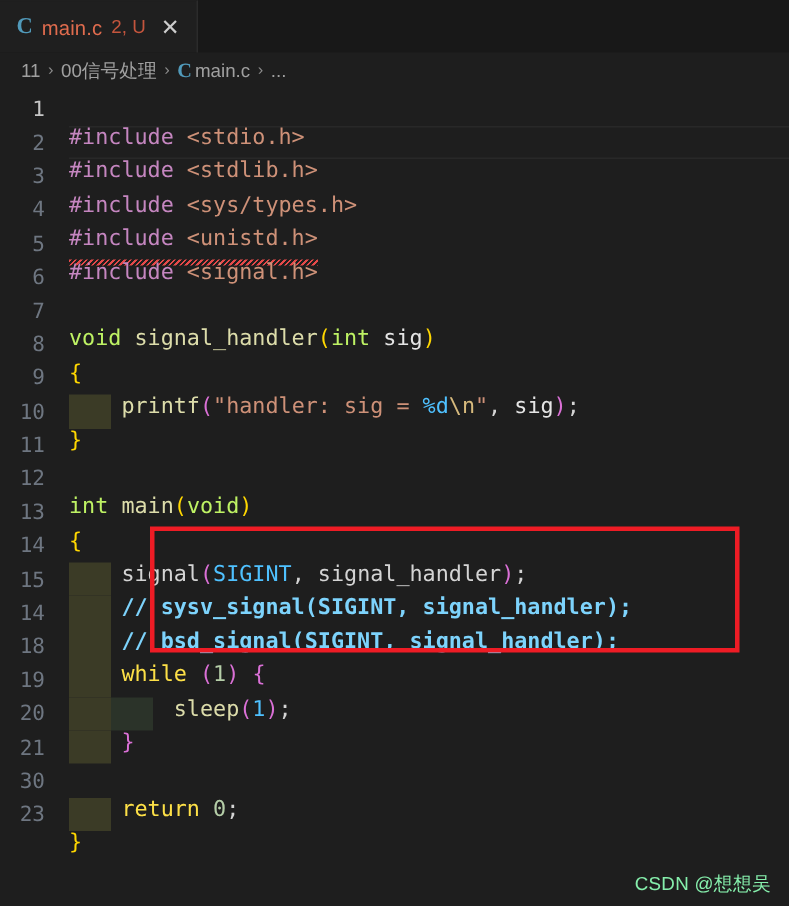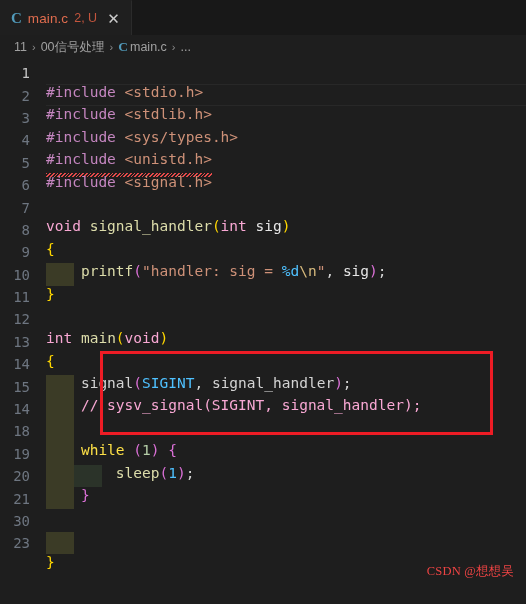--- a/index.html
+++ b/index.html
@@ -168,27 +168,27 @@
     background: #3b3b26;
     z-index: 1;
   }
   .indent-block.dim {
     background: #2b3329;
   }
 
   
   .t-pre    { color: #c586c0; }
   .t-str    { color: #ce9178; }
-  .t-kw     { color: #f9a8d4; }
+  .t-kw     { color: #bef264; }
   .t-fn     { color: #dcdcaa; }
   .t-brace  { color: #ffd700; }
   .t-paren  { color: #da70d6; }
   .t-var    { color: #e5e5e5; }
   .t-num    { color: #b5cea8; }
-  .t-com    { color: #f9a8d4; }
+  .t-com    { color: #7dd3fc; font-weight: bold; }
   .t-const  { color: #4fc1ff; }
   .t-plain  { color: #d4d4d4; }
   .t-ctrl   { color: #fde047; }
   .t-esc    { color: #d7ba7d; }
 
   
   .squiggle {
     position: relative;
   }
   .squiggle::after {
@@ -215,24 +215,24 @@
     border: 3px solid #ee1c25;
     box-sizing: border-box;
     z-index: 20;
     pointer-events: none;
   }
 
   
   .watermark {
     position: absolute;
     right: 12px;
-    bottom: 24px;
-    font-family: Liberation Serif, serif;
+    bottom: 6px;
+    font-family: Liberation Sans, sans-serif;
     font-size: 12.5px;
-    color: #ef4444;
+    color: #86efac;
     z-index: 30;
     user-select: none;
     letter-spacing: 0.2px;
   }
 </style>
 </head>
 <body>
 
 <div id="app">
 
@@ -267,26 +267,26 @@
       <div class="code-line"><div class="lineno">6</div><div class="content-wrap"><span class="code-text"></span></div></div>
       <div class="code-line"><div class="lineno">7</div><div class="content-wrap"><span class="code-text"><span class="t-kw">void</span><span class="t-plain"> </span><span class="t-fn">signal_handler</span><span class="t-brace">(</span><span class="t-kw">int</span><span class="t-plain"> </span><span class="t-var">sig</span><span class="t-brace">)</span></span></div></div>
       <div class="code-line"><div class="lineno">8</div><div class="content-wrap"><span class="code-text"><span class="t-brace">{</span></span></div></div>
       <div class="code-line"><div class="lineno">9</div><div class="content-wrap"><div class="indent-block" style="left: 0px; width: 28px;"></div><span class="code-text"><span class="t-plain">    </span><span class="t-fn">printf</span><span class="t-paren">(</span><span class="t-str">"handler: sig = </span><span class="t-const">%d</span><span class="t-esc">\n</span><span class="t-str">"</span><span class="t-plain">, </span><span class="t-var">sig</span><span class="t-paren">)</span><span class="t-plain">;</span></span></div></div>
       <div class="code-line"><div class="lineno">10</div><div class="content-wrap"><span class="code-text"><span class="t-brace">}</span></span></div></div>
       <div class="code-line"><div class="lineno">11</div><div class="content-wrap"><span class="code-text"></span></div></div>
       <div class="code-line"><div class="lineno">12</div><div class="content-wrap"><span class="code-text"><span class="t-kw">int</span><span class="t-plain"> </span><span class="t-fn">main</span><span class="t-brace">(</span><span class="t-kw">void</span><span class="t-brace">)</span></span></div></div>
       <div class="code-line"><div class="lineno">13</div><div class="content-wrap"><span class="code-text"><span class="t-brace">{</span></span></div></div>
       <div class="code-line"><div class="lineno">14</div><div class="content-wrap"><div class="indent-block" style="left: 0px; width: 28px;"></div><span class="code-text"><span class="t-plain">    </span><span class="t-plain">signal</span><span class="t-paren">(</span><span class="t-const">SIGINT</span><span class="t-plain">, </span><span class="t-plain">signal_handler</span><span class="t-paren">)</span><span class="t-plain">;</span></span></div></div>
       <div class="code-line"><div class="lineno">15</div><div class="content-wrap"><div class="indent-block" style="left: 0px; width: 28px;"></div><span class="code-text"><span class="t-plain">    </span><span class="t-com">// sysv_signal(SIGINT, signal_handler);</span></span></div></div>
-      <div class="code-line"><div class="lineno">14</div><div class="content-wrap"><div class="indent-block" style="left: 0px; width: 28px;"></div></div></div>
+      <div class="code-line"><div class="lineno">14</div><div class="content-wrap"><div class="indent-block" style="left: 0px; width: 28px;"></div><span class="code-text"><span class="t-plain">    </span><span class="t-com">// bsd_signal(SIGINT, signal_handler);</span></span></div></div>
       <div class="code-line"><div class="lineno">18</div><div class="content-wrap"><div class="indent-block" style="left: 0px; width: 28px;"></div><span class="code-text"><span class="t-plain">    </span><span class="t-ctrl">while</span><span class="t-plain"> </span><span class="t-paren">(</span><span class="t-num">1</span><span class="t-paren">)</span><span class="t-plain"> </span><span class="t-paren">{</span></span></div></div>
       <div class="code-line"><div class="lineno">19</div><div class="content-wrap"><div class="indent-block" style="left: 0px; width: 28px;"></div><div class="indent-block dim" style="left: 28px; width: 28px;"></div><span class="code-text"><span class="t-plain">        </span><span class="t-fn">sleep</span><span class="t-paren">(</span><span class="t-const">1</span><span class="t-paren">)</span><span class="t-plain">;</span></span></div></div>
       <div class="code-line"><div class="lineno">20</div><div class="content-wrap"><div class="indent-block" style="left: 0px; width: 28px;"></div><span class="code-text"><span class="t-plain">    </span><span class="t-paren">}</span></span></div></div>
       <div class="code-line"><div class="lineno">21</div><div class="content-wrap"><span class="code-text"></span></div></div>
-      <div class="code-line"><div class="lineno">30</div><div class="content-wrap"><div class="indent-block" style="left: 0px; width: 28px;"></div></div></div>
+      <div class="code-line"><div class="lineno">30</div><div class="content-wrap"><div class="indent-block" style="left: 0px; width: 28px;"></div><span class="code-text"><span class="t-plain">    </span><span class="t-ctrl">return</span><span class="t-plain"> </span><span class="t-num">0</span><span class="t-plain">;</span></span></div></div>
       <div class="code-line"><div class="lineno">23</div><div class="content-wrap"><span class="code-text"><span class="t-brace">}</span></span></div></div>
     </div>
 
   <div class="annot-box"></div>
 
   <div class="watermark">CSDN @想想吴</div>
 
 </div>
 
 </body></html>

